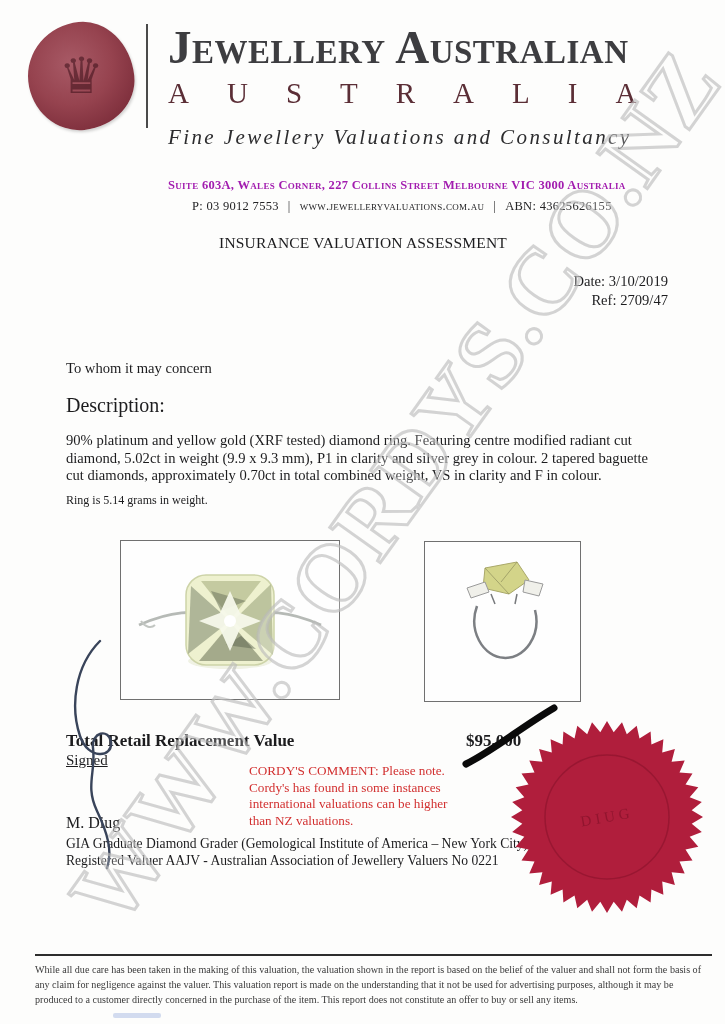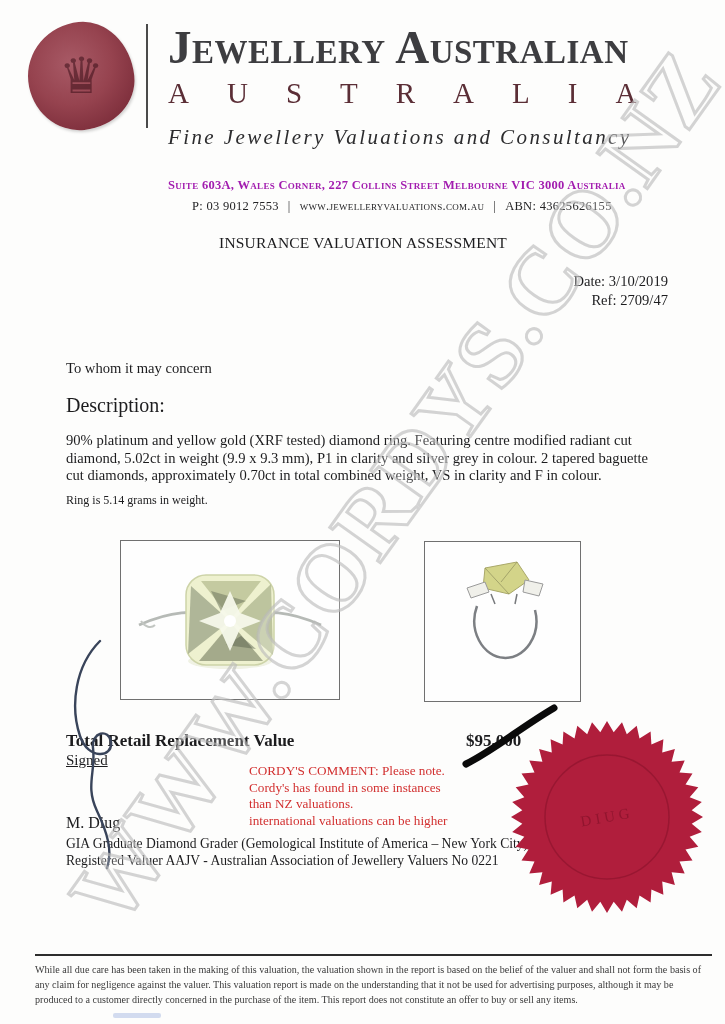--- a/index.html
+++ b/index.html
@@ -169,22 +169,22 @@
   <div class="abs total-label">Total Retail Replacement Value</div>
   <div class="abs total-value">$95,000</div>
   <svg class="abs strike-svg" viewBox="0 0 104 68">
     <path d="M 8 62 C 36 48 62 26 96 6" stroke="#0a0a0a" stroke-width="7" fill="none" stroke-linecap="round"></path>
   </svg>
   <div class="abs signed">Signed</div>
 
   <div class="abs comment">
     <div>CORDY'S COMMENT:  Please note.</div>
     <div>Cordy's has found in some instances</div>
+    <div>international valuations can be higher</div>
     <div>than NZ valuations.</div>
-    <div>international valuations can be higher</div>
   </div>
 
   <svg class="abs starburst" viewBox="0 0 194 194">
     <polygon id="starburst-poly" points="193.0,97.0 181.7,103.7 191.8,112.0 179.7,116.8 188.3,126.7 175.5,129.5 182.5,140.6 169.5,141.4 174.7,153.4 161.6,152.2 164.9,164.9 152.2,161.6 153.4,174.7 141.4,169.5 140.6,182.5 129.5,175.5 126.7,188.3 116.8,179.7 112.0,191.8 103.7,181.7 97.0,193.0 90.3,181.7 82.0,191.8 77.2,179.7 67.3,188.3 64.5,175.5 53.4,182.5 52.6,169.5 40.6,174.7 41.8,161.6 29.1,164.9 32.4,152.2 19.3,153.4 24.5,141.4 11.5,140.6 18.5,129.5 5.7,126.7 14.3,116.8 2.2,112.0 12.3,103.7 1.0,97.0 12.3,90.3 2.2,82.0 14.3,77.2 5.7,67.3 18.5,64.5 11.5,53.4 24.5,52.6 19.3,40.6 32.4,41.8 29.1,29.1 41.8,32.4 40.6,19.3 52.6,24.5 53.4,11.5 64.5,18.5 67.3,5.7 77.2,14.3 82.0,2.2 90.3,12.3 97.0,1.0 103.7,12.3 112.0,2.2 116.8,14.3 126.7,5.7 129.5,18.5 140.6,11.5 141.4,24.5 153.4,19.3 152.2,32.4 164.9,29.1 161.6,41.8 174.7,40.6 169.5,52.6 182.5,53.4 175.5,64.5 188.3,67.3 179.7,77.2 191.8,82.0 181.7,90.3" fill="#b01e3c"></polygon>
     <circle cx="97" cy="97" r="62" fill="none" stroke="rgba(100,5,25,0.3)" stroke-width="1.5"></circle>
     <text x="97" y="102" text-anchor="middle" font-size="15" letter-spacing="4" fill="rgba(80,0,18,0.32)" transform="rotate(-10 97 97)">DIUG</text>
   </svg>
 
   <div class="abs valuer">
     <div class="valuer-name">M. Diug</div>

